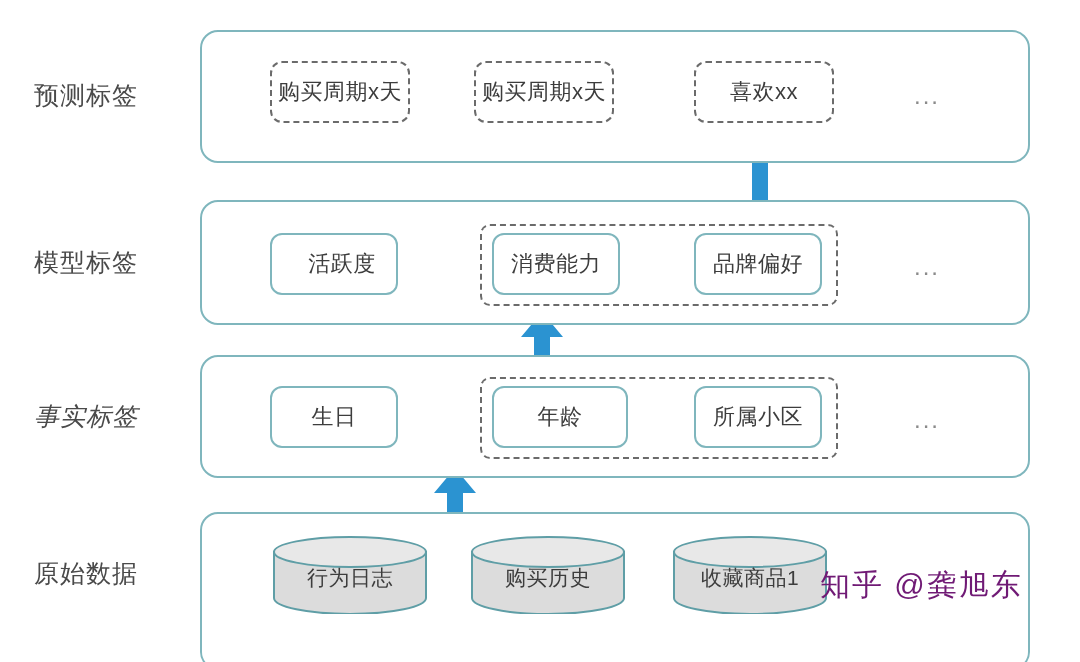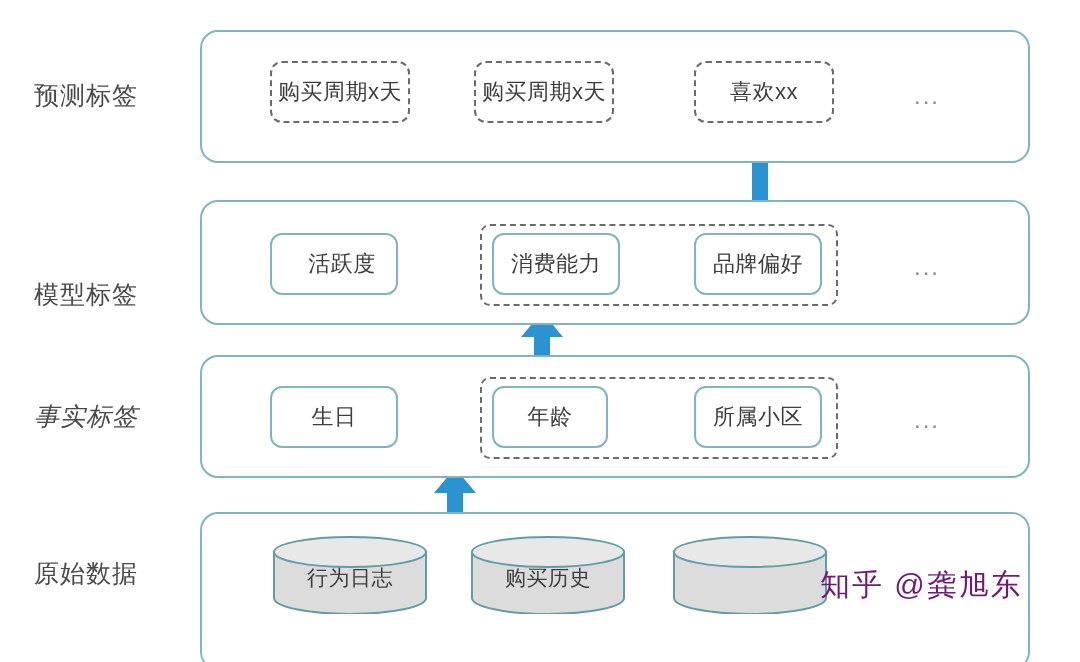--- a/index.html
+++ b/index.html
@@ -140,38 +140,38 @@
 
   <div class="row-label" style="top:83px;">预测标签</div>
 
   <div class="layer" style="top:30px; height:133px;">
     <div class="chip dashed" style="left:68px; top:29px; width:140px; height:62px;">购买周期x天</div>
     <div class="chip dashed" style="left:272px; top:29px; width:140px; height:62px;">购买周期x天</div>
     <div class="chip dashed" style="left:492px; top:29px; width:140px; height:62px;">喜欢xx</div>
     <div class="ellipsis" style="left:712px; top:52px;">...</div>
   </div>
 
-  <div class="row-label" style="top:250px;margin-top:32px;">模型标签</div>
+  <div class="row-label" style="top:250px;">模型标签</div>
 
   <div class="layer" style="top:200px; height:125px;">
     <div class="group-dashed" style="left:278px; top:22px; width:358px; height:82px;"></div>
 
     <div class="chip solid" style="left:68px; top:31px; width:128px; height:62px;padding-left:16px;">活跃度</div>
     <div class="chip solid" style="left:290px; top:31px; width:128px; height:62px;">消费能力</div>
     <div class="chip solid" style="left:492px; top:31px; width:128px; height:62px;">品牌偏好</div>
     <div class="ellipsis" style="left:712px; top:53px;">...</div>
   </div>
 
   <div class="row-label" style="top:404px;font-style:italic;">事实标签</div>
 
   <div class="layer" style="top:355px; height:123px;">
     <div class="group-dashed" style="left:278px; top:20px; width:358px; height:82px;"></div>
 
     <div class="chip solid" style="left:68px; top:29px; width:128px; height:62px;">生日</div>
-    <div class="chip solid" style="left:290px; top:29px; width:116px; height:62px;">年龄</div>
+    <div class="chip solid" style="left:290px; top:29px; width:136px; height:62px;">年龄</div>
     <div class="chip solid" style="left:492px; top:29px; width:128px; height:62px;">所属小区</div>
     <div class="ellipsis" style="left:712px; top:51px;">...</div>
   </div>
 
   <div class="row-label" style="top:561px;">原始数据</div>
 
   <div class="layer" style="top:512px; height:158px;">
 
     <div class="cylinder" style="left:70px; top:22px; width:156px; height:78px;">
       <svg width="156" height="78" viewBox="0 0 156 78">
@@ -187,18 +187,19 @@
         <ellipse cx="78" cy="16" rx="76" ry="15" fill="#e8e8e8" stroke="#5f9ea6" stroke-width="2"></ellipse>
       </svg>
       <div class="cyl-label" style="top:28px;">购买历史</div>
     </div>
 
     <div class="cylinder" style="left:470px; top:22px; width:156px; height:78px;">
       <svg width="156" height="78" viewBox="0 0 156 78">
         <path d="M2,16 L2,62 A76,16 0 0 0 154,62 L154,16 Z" fill="#dcdcdc" stroke="#5f9ea6" stroke-width="2"></path>
         <ellipse cx="78" cy="16" rx="76" ry="15" fill="#e8e8e8" stroke="#5f9ea6" stroke-width="2"></ellipse>
       </svg>
+      <div class="cyl-label" style="top:28px;">收藏商品1</div>
     </div>
   </div>
 
   <div class="watermark" style="left:820px; top:565px;">知乎 @龚旭东</div>
 
 </div>
 
 </body></html>

